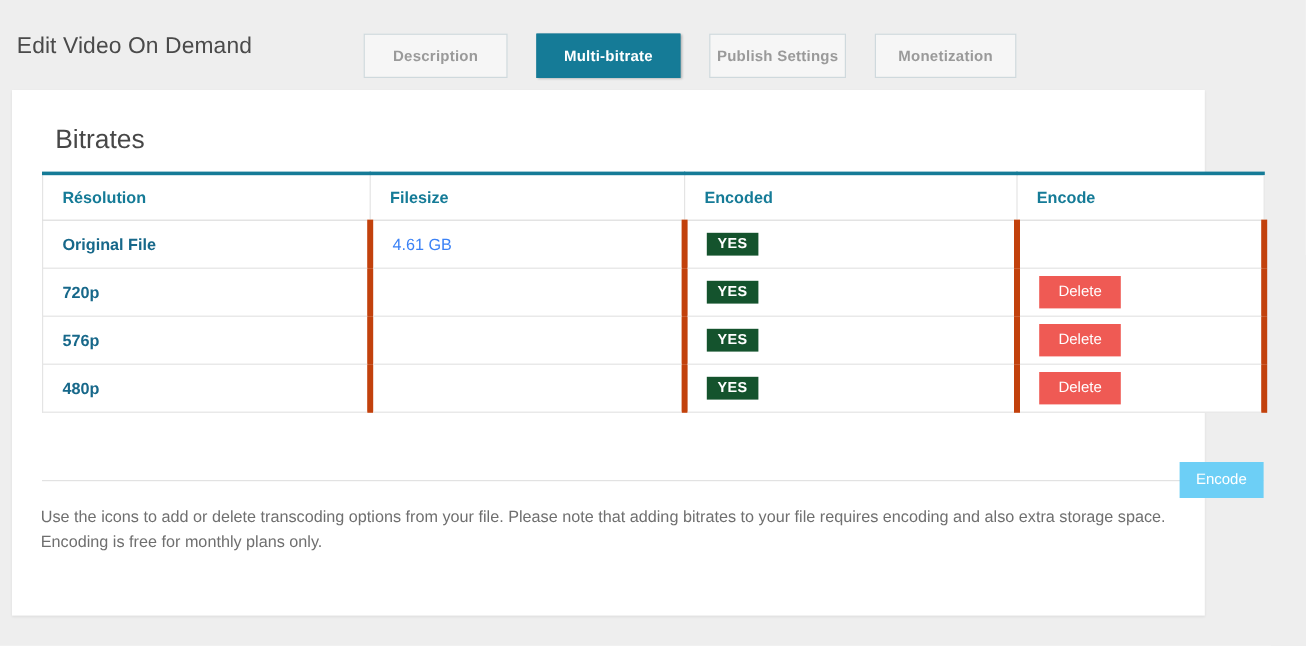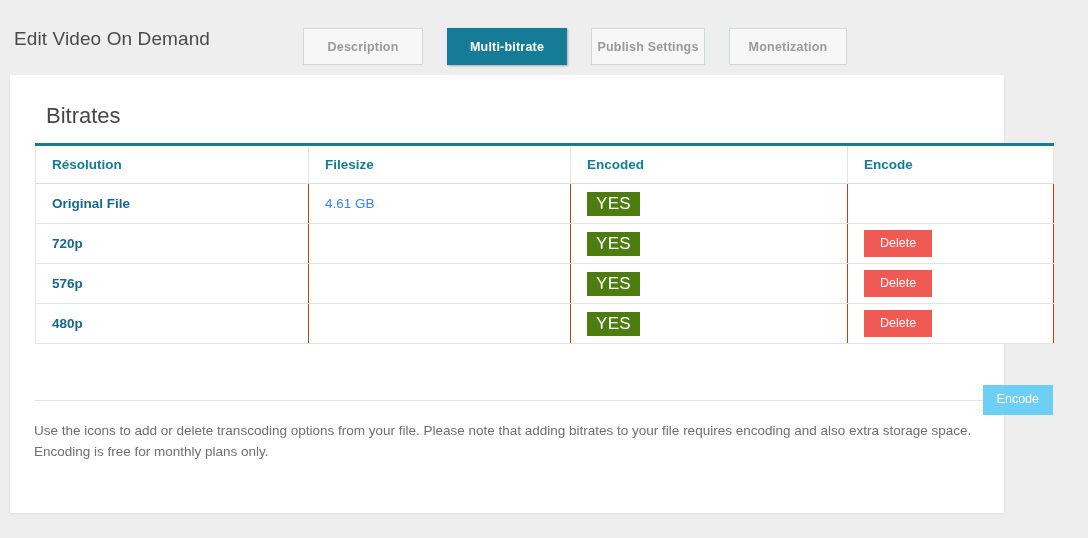--- a/index.html
+++ b/index.html
@@ -101,43 +101,43 @@
     border-left: 1px solid #e4e4e4;
     border-right: 1px solid #e4e4e4;
     background: #ffffff;
   }
   #bitrates-table td {
     font-size: 13.5px;
     padding: 0 0 0 16px;
     height: 40px;
     border-bottom: 1px solid #e4e4e4;
     border-left: 1px solid #e4e4e4;
-    border-right: 1px solid #c2410c;
+    border-right: 5px solid #c2410c;
     vertical-align: middle;
     background: #ffffff;
   }
   .col-res { width: 273px; }
   .col-size { width: 262px; }
   .col-enc { width: 277px; }
   .col-act { width: 206px; }
 
   .res-label {
     color: #17688a;
     font-weight: 700;
   }
   .size-label {
     color: #3b82f6;
     font-weight: 400;
   }
   .badge-yes {
     display: inline-block;
-    background: #4d7c0f;
+    background: #14532d;
     color: #ffffff;
-    font-size: 17px;
-    font-weight: 400;
+    font-size: 12px;
+    font-weight: 700;
     padding: 3px 9px 4px;
     line-height: 1;
     letter-spacing: 0.3px;
   }
   .btn-delete {
     display: inline-block;
     background: #ef5a54;
     color: #ffffff;
     font-size: 12.5px;
     font-weight: 400;

